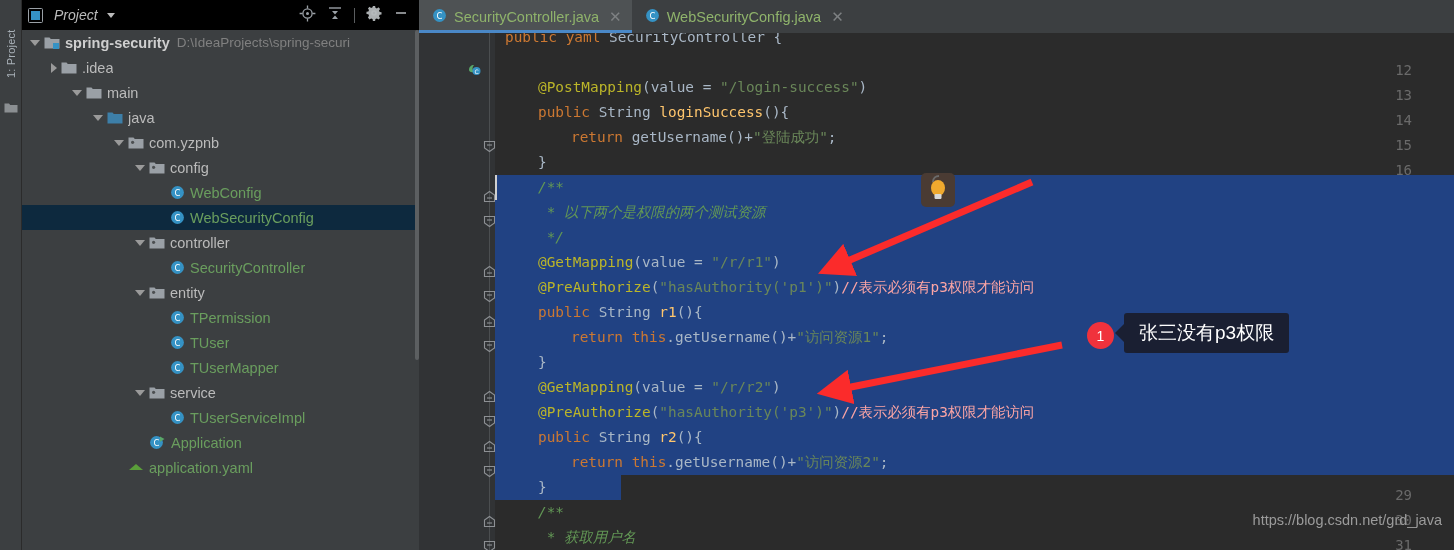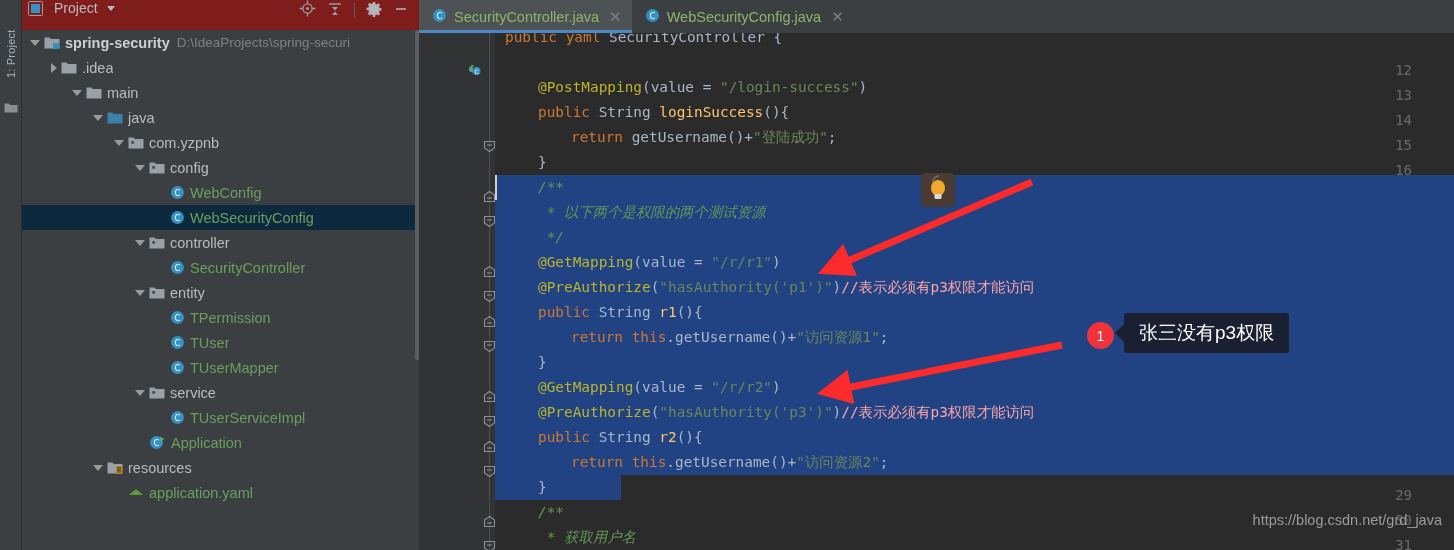--- a/index.html
+++ b/index.html
@@ -24,21 +24,21 @@
   }
   .toolstrip .folder-ic { position: absolute; top: 100px; left: 4px; }
 
   
   .project-panel {
     position: absolute; left: 22px; top: 0; width: 397px; height: 550px;
     background: #3c3f41;
   }
   .pp-header {
     position: relative; height: 30px; width: 100%;
-    background: #7f1d1d; display: flex; align-items: flex-start; padding: 0 6px;
+    background: #000000; display: flex; align-items: center; padding: 0 6px; font-style: italic;
   }
   .pp-title-wrap { display: flex; align-items: center; gap: 6px; }
   .pp-title { color: #bbbbbb; font-size: 14px; }
   .caret-down {
     width: 0; height: 0; border-left: 4px solid transparent;
     border-right: 4px solid transparent; border-top: 5px solid #bbbbbb;
     margin-left: 3px;
   }
   .pp-tools { margin-left: auto; display: flex; align-items: center; gap: 11px; padding-right: 4px; }
   .pp-tools .sep { width: 1px; height: 15px; background: #5a5d5f; }
@@ -393,31 +393,20 @@
         <div class="trow" style="padding-left: 113px;">
           <span class="arrow none"></span>
           <span class="ic">
             <svg width="17" height="15" viewBox="0 0 17 15">
               <circle cx="7.5" cy="7.5" r="6.4" fill="#3592c4"></circle>
               <text x="7.5" y="11" font-size="8.5" fill="#ffffff" text-anchor="middle" font-family="DejaVu Sans, sans-serif">C</text>
               <path d="M11 1.5l4.5 2.6-4.5 2.6z" fill="#59a869"></path>
             </svg>
           </span>
           <span class="tlabel green">Application</span>
-        </div>
-        <div class="trow" style="padding-left: 71px;">
-          <span class="arrow down"></span>
-          <span class="ic">
-            <svg width="16" height="14" viewBox="0 0 16 14">
-              <path d="M0.5 1.5h5l1.3 1.5H15.5v9.5H0.5z" fill="#9aa0a6"></path>
-              <rect x="9" y="5" width="6" height="8" fill="#c9881f"></rect>
-              <path d="M10 6.5h4M10 8h4M10 9.5h4M10 11h4" stroke="#3c3f41" stroke-width="0.9"></path>
-            </svg>
-          </span>
-          <span class="tlabel">resources</span>
         </div>
         <div class="trow" style="padding-left: 92px;">
           <span class="arrow none"></span>
           <span class="ic">
             <svg width="16" height="13" viewBox="0 0 16 13">
               <path d="M1 9l7-6 7 6z" fill="#5a9e3a"></path>
             </svg>
           </span>
           <span class="tlabel green">application.yaml</span>
         </div>

